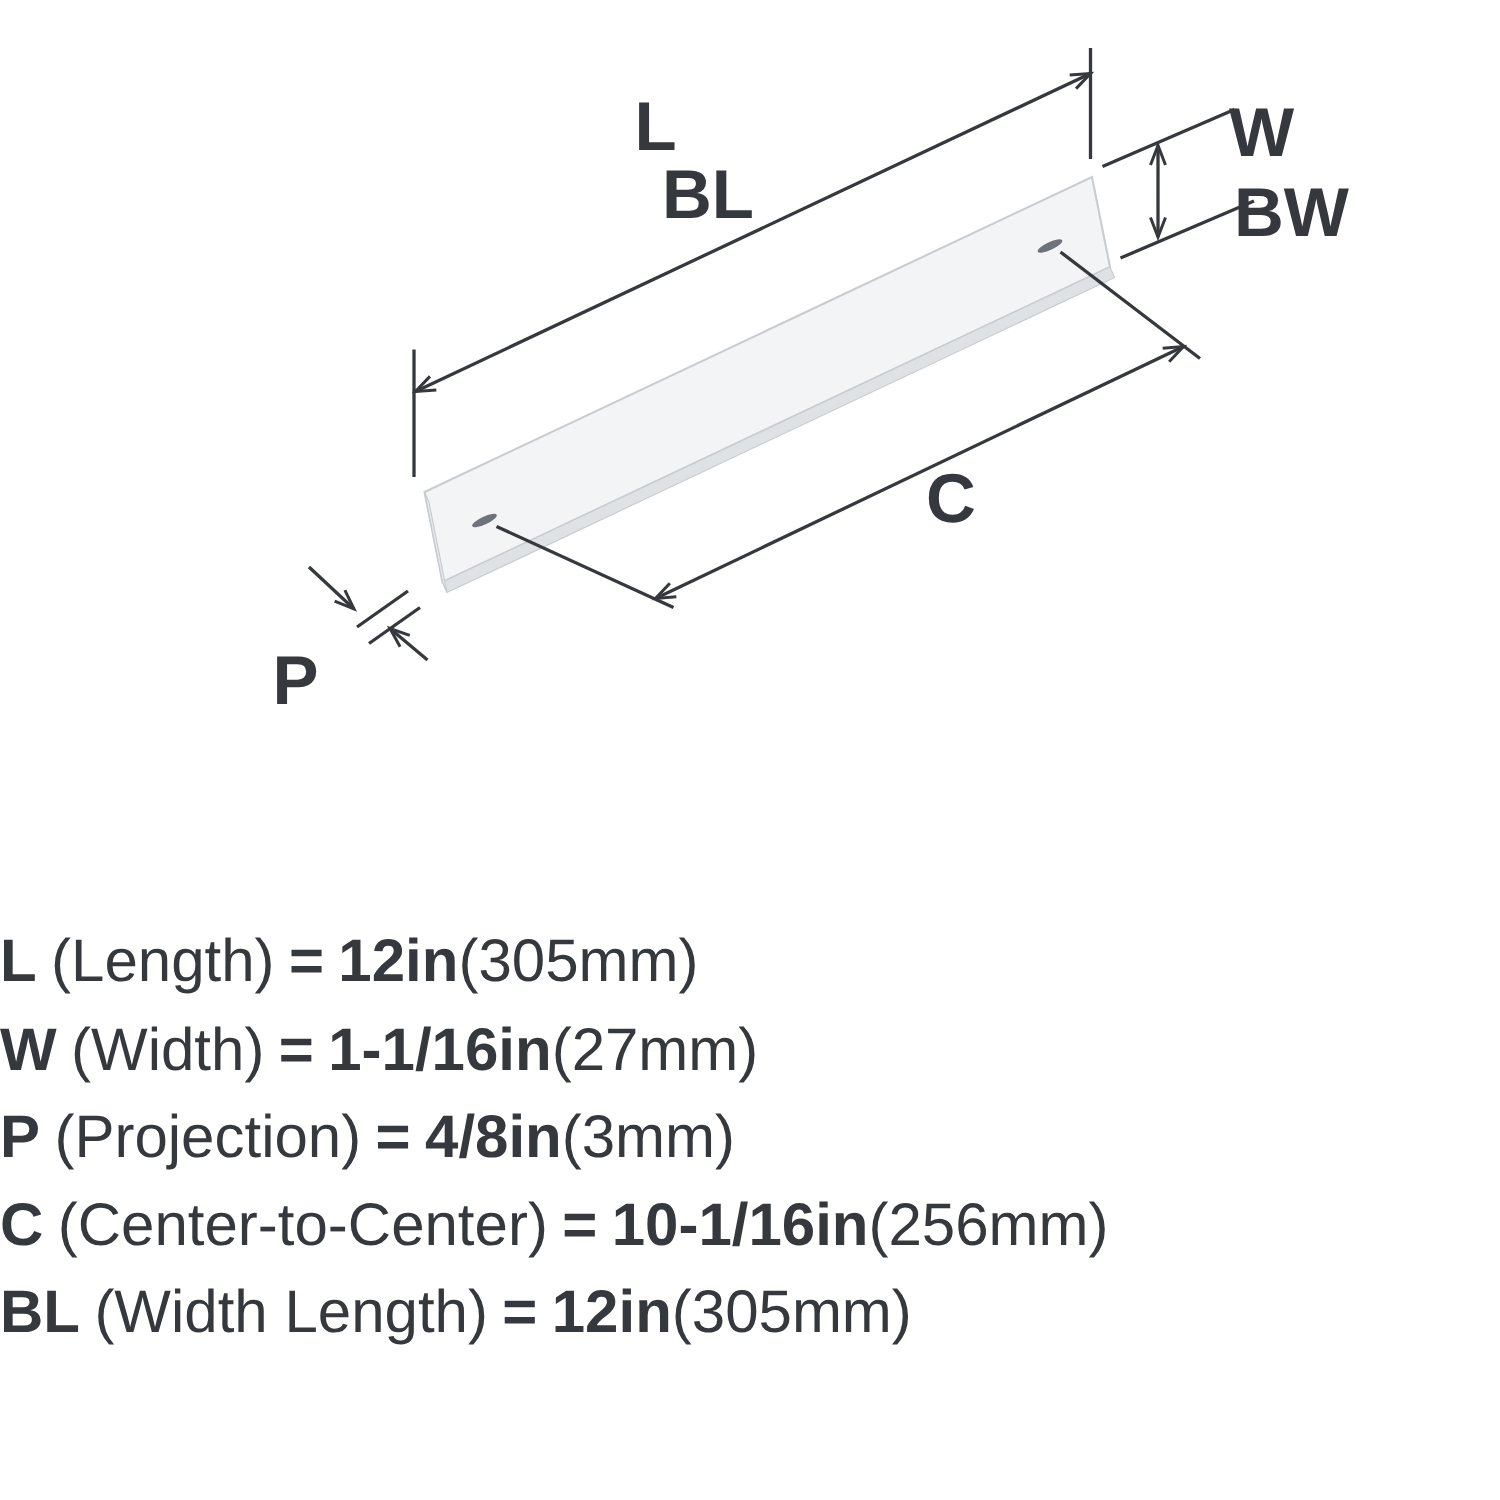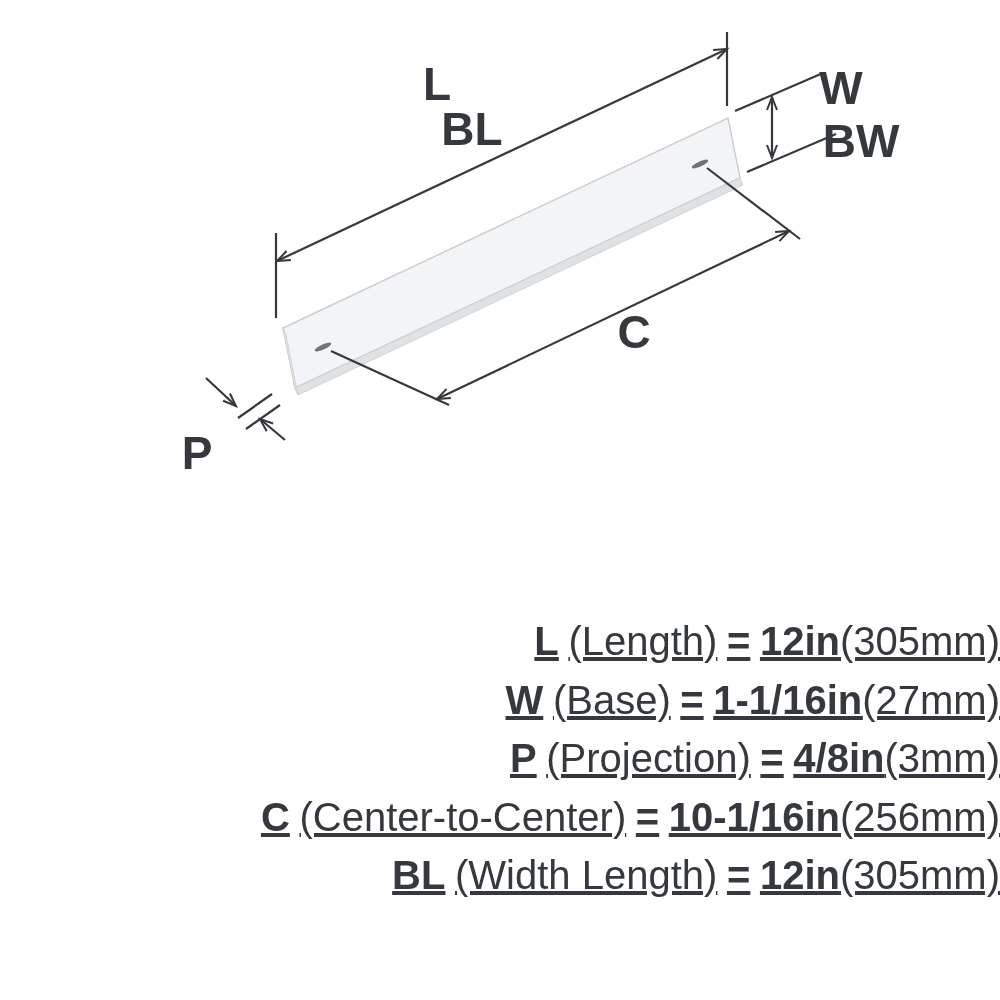--- a/index.html
+++ b/index.html
@@ -30,26 +30,25 @@
     font-size: 46px;
     fill: #35393d;
   }
   .legend {
     position: absolute;
     top: 612px;
     left: 0;
     width: 1000px;
   }
   .legend-row {
-    text-align: right;
+    text-align: left;
     font-size: 40px;
     line-height: 58.5px;
     color: #35393d;
     white-space: nowrap;
-    text-decoration: underline;
   }
   .legend-row .b { font-weight: bold; }
   .legend-row .r { font-weight: 400; }
   .legend-row .gap { margin-right: 0.24em; }
 </style>
 </head>
 <body>
 
 <div class="page">
 
@@ -100,21 +99,21 @@
       </g>
       <text class="dim-label" x="197" y="469" text-anchor="middle">P</text>
     </svg>
   </div>
 
   <div class="legend">
     <div class="legend-row">
       <span class="b gap">L</span><span class="r gap">(Length)</span><span class="b gap">=</span><span class="b">12in</span><span class="r">(305mm)</span>
     </div>
     <div class="legend-row">
-      <span class="b gap">W</span><span class="r gap">(Base)</span><span class="b gap">=</span><span class="b">1-1/16in</span><span class="r">(27mm)</span>
+      <span class="b gap">W</span><span class="r gap">(Width)</span><span class="b gap">=</span><span class="b">1-1/16in</span><span class="r">(27mm)</span>
     </div>
     <div class="legend-row">
       <span class="b gap">P</span><span class="r gap">(Projection)</span><span class="b gap">=</span><span class="b">4/8in</span><span class="r">(3mm)</span>
     </div>
     <div class="legend-row">
       <span class="b gap">C</span><span class="r gap">(Center-to-Center)</span><span class="b gap">=</span><span class="b">10-1/16in</span><span class="r">(256mm)</span>
     </div>
     <div class="legend-row">
       <span class="b gap">BL</span><span class="r gap">(Width Length)</span><span class="b gap">=</span><span class="b">12in</span><span class="r">(305mm)</span>
     </div>

